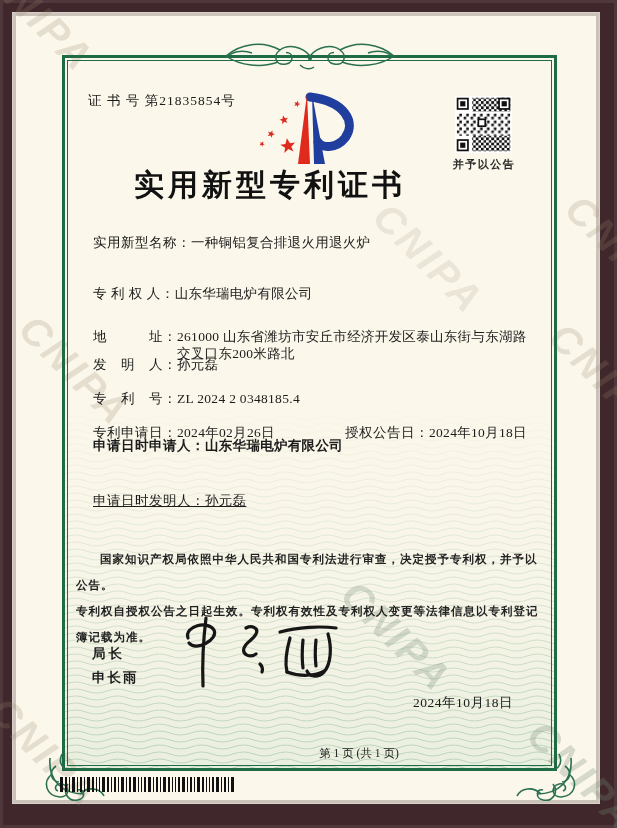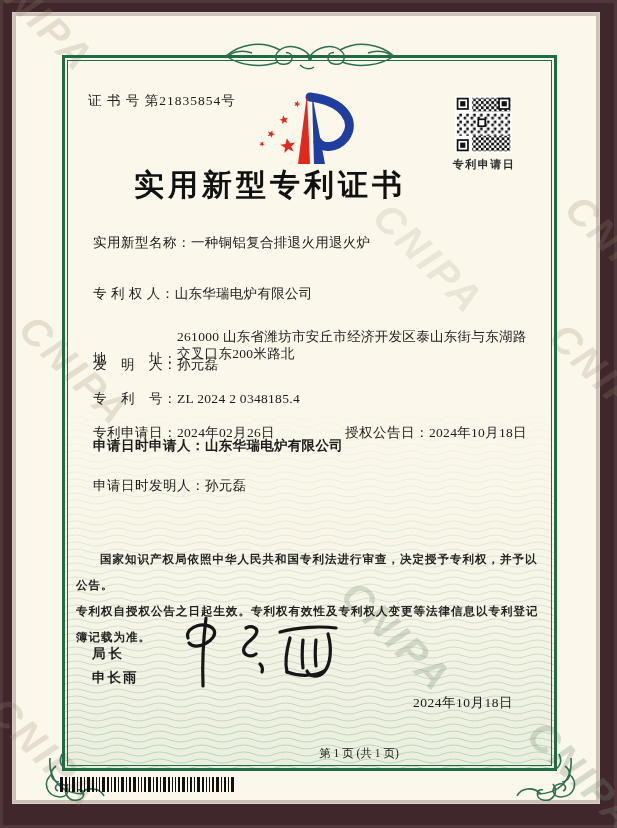--- a/index.html
+++ b/index.html
@@ -53,34 +53,34 @@
   .qr{position:absolute;left:455px;top:96px;}
   .qr-label{
     position:absolute;left:436px;top:157px;width:96px;text-align:center;
     font-size:11px;font-weight:bold;letter-spacing:1.5px;color:#2b2b2b;
   }
   .title{
     position:absolute;left:62px;top:165px;width:416px;text-align:center;
     font-size:30px;font-weight:bold;letter-spacing:4px;color:#111;
   }
   .row{position:absolute;left:93px;font-size:13.5px;line-height:18px;white-space:nowrap;}
-  .row .lab{letter-spacing:.5px;margin-top:22px;}
+  .row .lab{letter-spacing:.5px;}
   .row .val{letter-spacing:.3px;}
   .row-name{top:234px;}
   .row-patentee{top:285px;}
   .row-address{top:328px;white-space:normal;text-decoration:underline;}
   .row-address .lab{display:inline-block;vertical-align:top;}
   .row-address .val{display:inline-block;width:352px;vertical-align:top;line-height:17px;}
   .row-inventor{top:356px;}
   .row-patno{top:390px;}
   .row-grantno{top:390px;left:345px;}
   .row-filedate{top:424px;}
   .row-grantdate{top:424px;left:345px;}
   .row-appfiling{top:437px;font-weight:bold;}
-  .row-invfiling{top:477px;}
+  .row-invfiling{top:492px;text-decoration:underline;}
   .legal{
     position:absolute;left:76px;top:546px;width:468px;
     font-size:11.5px;font-weight:600;letter-spacing:1px;line-height:26px;color:#222;
   }
   .legal .l1{text-indent:24px;}
   .sig-title{position:absolute;left:92px;top:645px;font-size:13.5px;font-weight:bold;letter-spacing:3px;}
   .sig-name{position:absolute;left:92px;top:669px;font-size:13.5px;font-weight:bold;letter-spacing:2px;}
   .signature{position:absolute;left:168px;top:608px;}
   .footer-date{position:absolute;left:413px;top:694px;font-size:13.5px;letter-spacing:.5px;}
   .footer-page{position:absolute;left:62px;top:746px;width:594px;text-align:center;font-size:11.5px;}
@@ -205,21 +205,21 @@
       <rect x="2" y="26" width="5" height="5"></rect>
     </g>
     <g fill="#111">
       <rect x="3" y="3" width="3" height="3"></rect>
       <rect x="27" y="3" width="3" height="3"></rect>
       <rect x="3" y="27" width="3" height="3"></rect>
       <rect x="13" y="13" width="5" height="5"></rect>
     </g>
     <rect x="14" y="14" width="3" height="3" fill="#fff"></rect>
   </svg>
-  <div class="qr-label">专利申请日</div>
+  <div class="qr-label">并予以公告</div>
 
   <div class="title">实用新型专利证书</div>
 
   <div class="row row-name">
     <span class="lab">实用新型名称：</span><span class="val">一种铜铝复合排退火用退火炉</span>
   </div>
   <div class="row row-patentee">
     <span class="lab">专 利 权 人：</span><span class="val">山东华瑞电炉有限公司</span>
   </div>
   <div class="row row-address">

